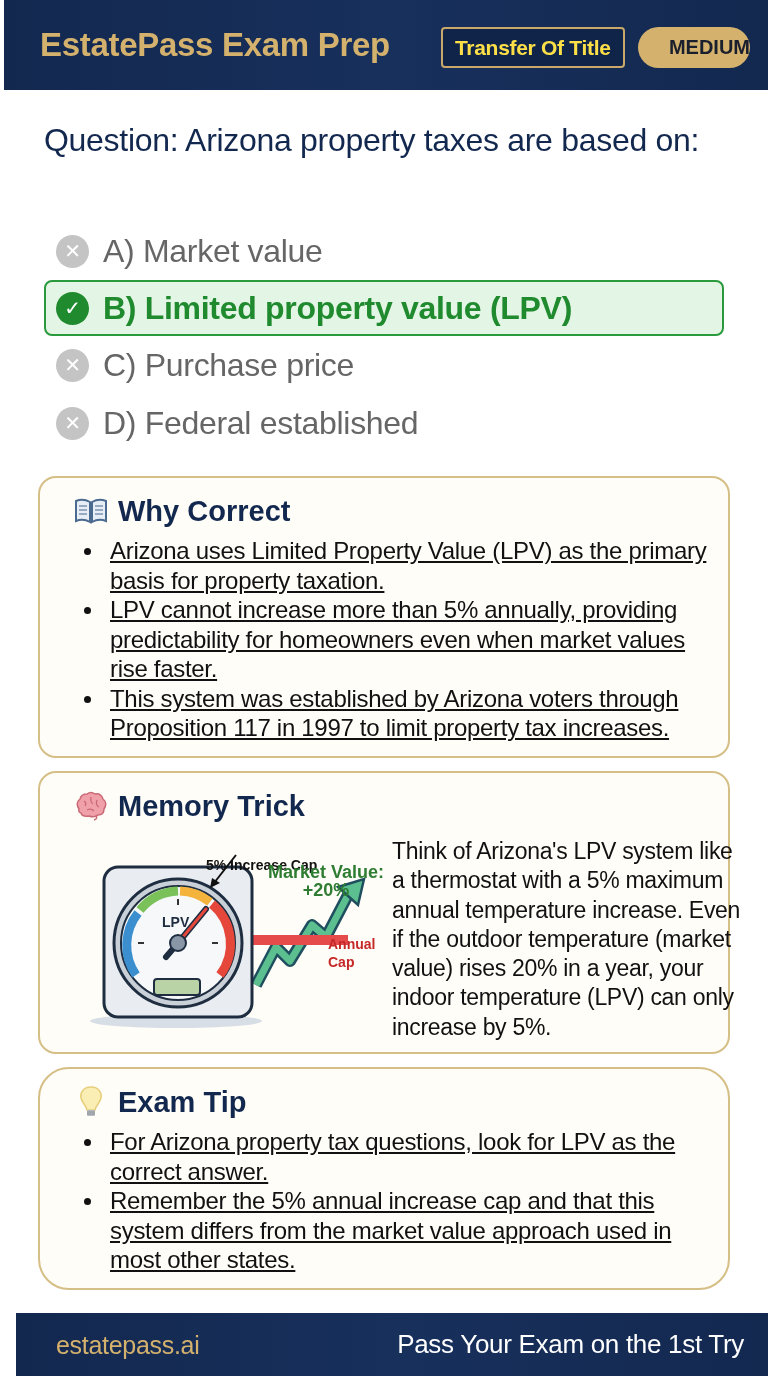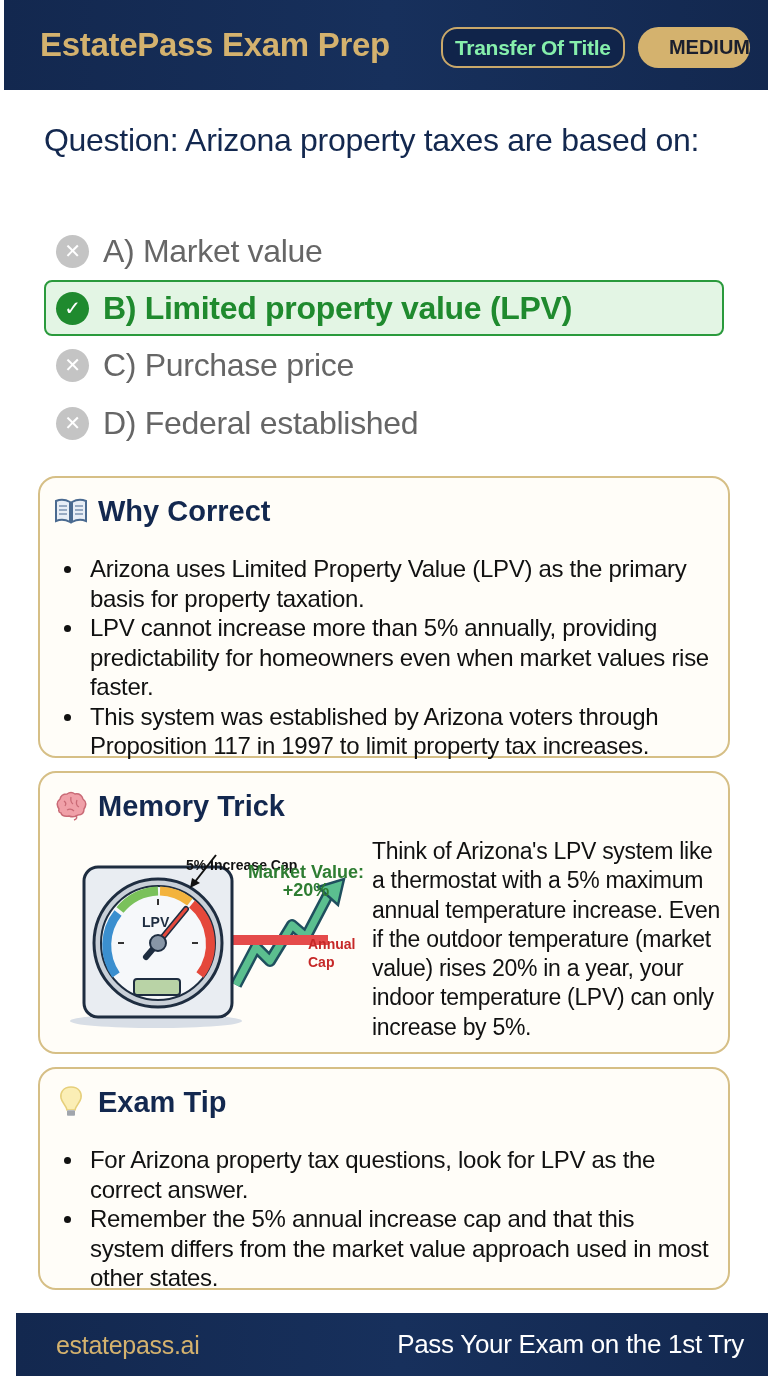--- a/index.html
+++ b/index.html
@@ -10,22 +10,22 @@
       position: absolute; left: 4px; top: 0; width: 768px; height: 90px;
       background: linear-gradient(90deg, #13284f 0%, #17305c 50%, #13284f 100%);
       display: flex; align-items: center;
     }
     .brand {
       position: absolute; left: 36px; top: 26px;
       color: #d4b26e; font-weight: bold; font-size: 33px; letter-spacing: -0.3px;
     }
     .topic-chip {
       position: absolute; left: 437px; top: 27px; height: 41px; padding: 0 12px;
-      border: 2px solid #c9a86a; border-radius: 16px; background: #10244a;
-      color: #86efac; font-size: 21px; font-weight: bold; line-height: 37px; letter-spacing: -0.3px;
+      border: 2px solid #c9a86a; border-radius: 4px; background: #10244a;
+      color: #fde047; font-size: 21px; font-weight: bold; line-height: 37px; letter-spacing: -0.3px;
     }
     .level-chip {
       position: absolute; left: 634px; top: 27px; width: 112px; height: 41px;
       background: #d4b26e; border-radius: 21px; text-align: right;
       color: #1a1f2e; font-size: 20px; font-weight: bold; line-height: 41px;
     }
 
     .question {
       position: absolute; left: 44px; top: 118px; width: 690px;
       font-size: 32px; line-height: 44px; color: #13284f; letter-spacing: -0.3px;
@@ -44,39 +44,39 @@
     }
     .option.correct {
       border: 2px solid #2a9a3c; background: #e3f5e4; border-radius: 8px;
       color: #1f8a2e; font-weight: bold; height: 56px; padding-left: 10px;
     }
     .option.correct .ico { background: #1f8a2e; }
 
     .card {
       position: absolute; left: 38px; width: 692px;
       border: 2px solid #d6bf86; border-radius: 18px; background: #fffdf8;
-      padding: 14px 18px 0 12px;
+      padding: 14px 18px 0 32px;
     }
     .card-title {
       display: flex; align-items: center; font-size: 29px; font-weight: bold; color: #13284f;
       height: 38px;
     }
     .card-title .emoji { width: 38px; height: 32px; margin-right: 8px; display: flex; align-items: center; justify-content: center; }
-    .bullets { list-style: none; margin-top: 24px; padding-left: 38px; }
+    .bullets { list-style: none; margin-top: 6px; padding-left: 38px; text-decoration: underline; }
     .bullets li {
       position: relative; font-size: 24px; line-height: 29.5px; color: #111; letter-spacing: -0.3px;
     }
     .bullets li::before {
       content: ""; position: absolute; left: -26px; top: 12px; width: 7px; height: 7px;
       border-radius: 50%; background: #111;
     }
 
     #card-why { top: 476px; height: 282px; }
     #card-memory { top: 771px; height: 283px; }
-    #card-tip { top: 1067px; height: 223px; }
+    #card-tip { top: 1067px; height: 223px; border-radius: 31px; }
 
     .memory-body { position: relative; height: 220px; }
     .memory-text {
       position: absolute; left: 320px; top: 12px; width: 350px;
       font-size: 23px; line-height: 29.3px; color: #111; letter-spacing: -0.3px;
     }
     .illus { position: absolute; left: 4px; top: 0px; width: 310px; height: 220px; }
     .lbl-cap { position: absolute; left: 130px; top: 32px; font-size: 14px; font-weight: bold; color: #111; }
     .lbl-mv { position: absolute; left: 192px; top: 38px; font-size: 18px; font-weight: bold; color: #2e7d32; text-align: center; line-height: 18px; }
     .lbl-ac { position: absolute; left: 252px; top: 110px; font-size: 14px; font-weight: bold; color: #c62828; text-align: left; line-height: 18px; }

